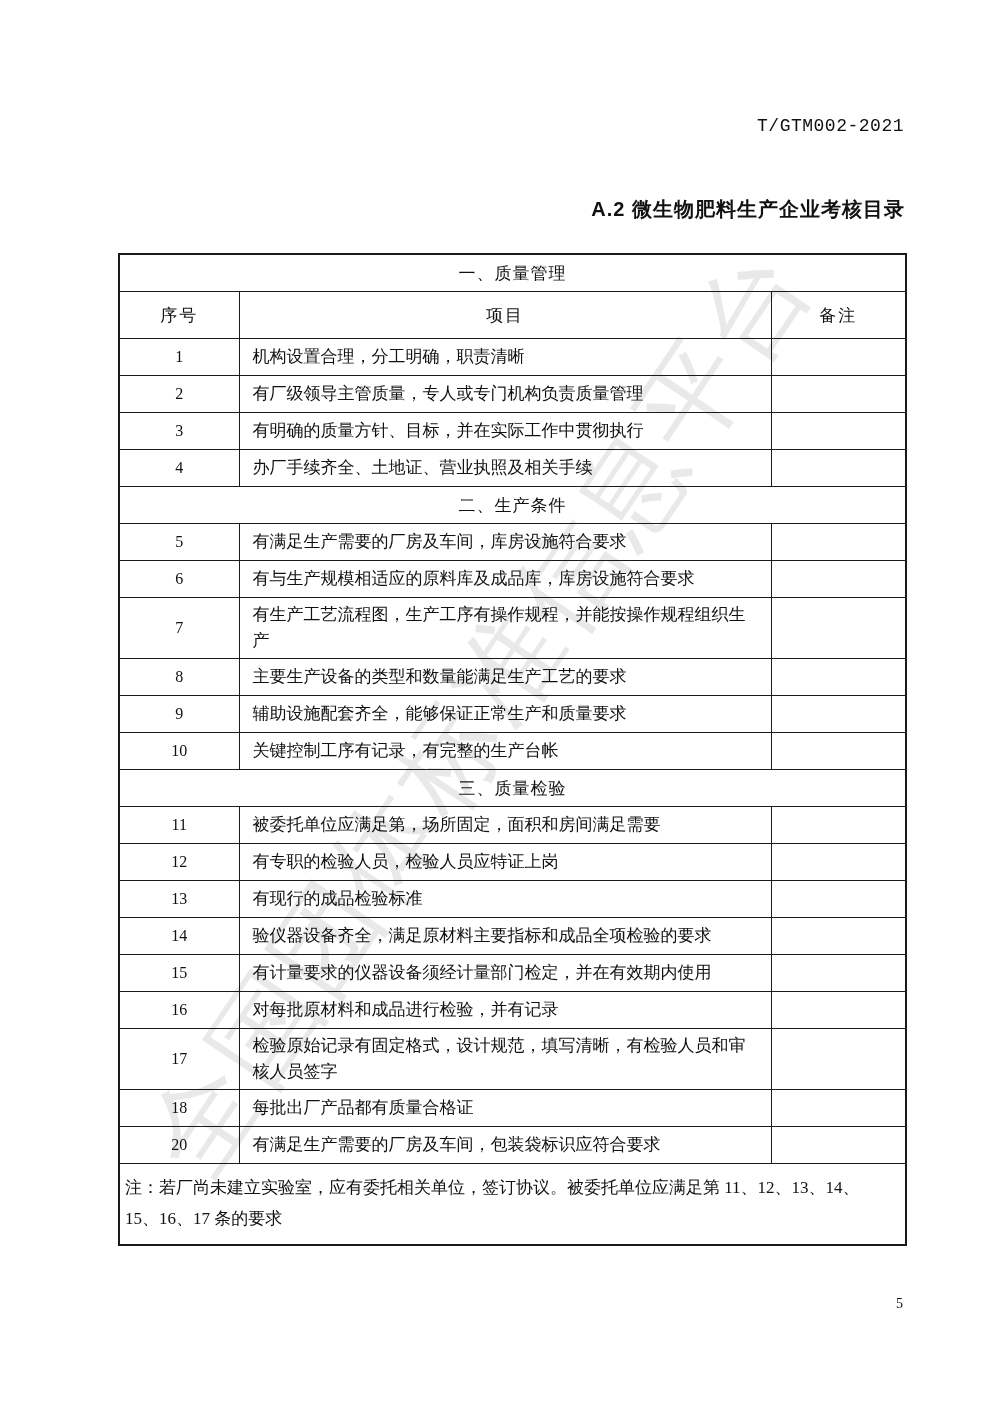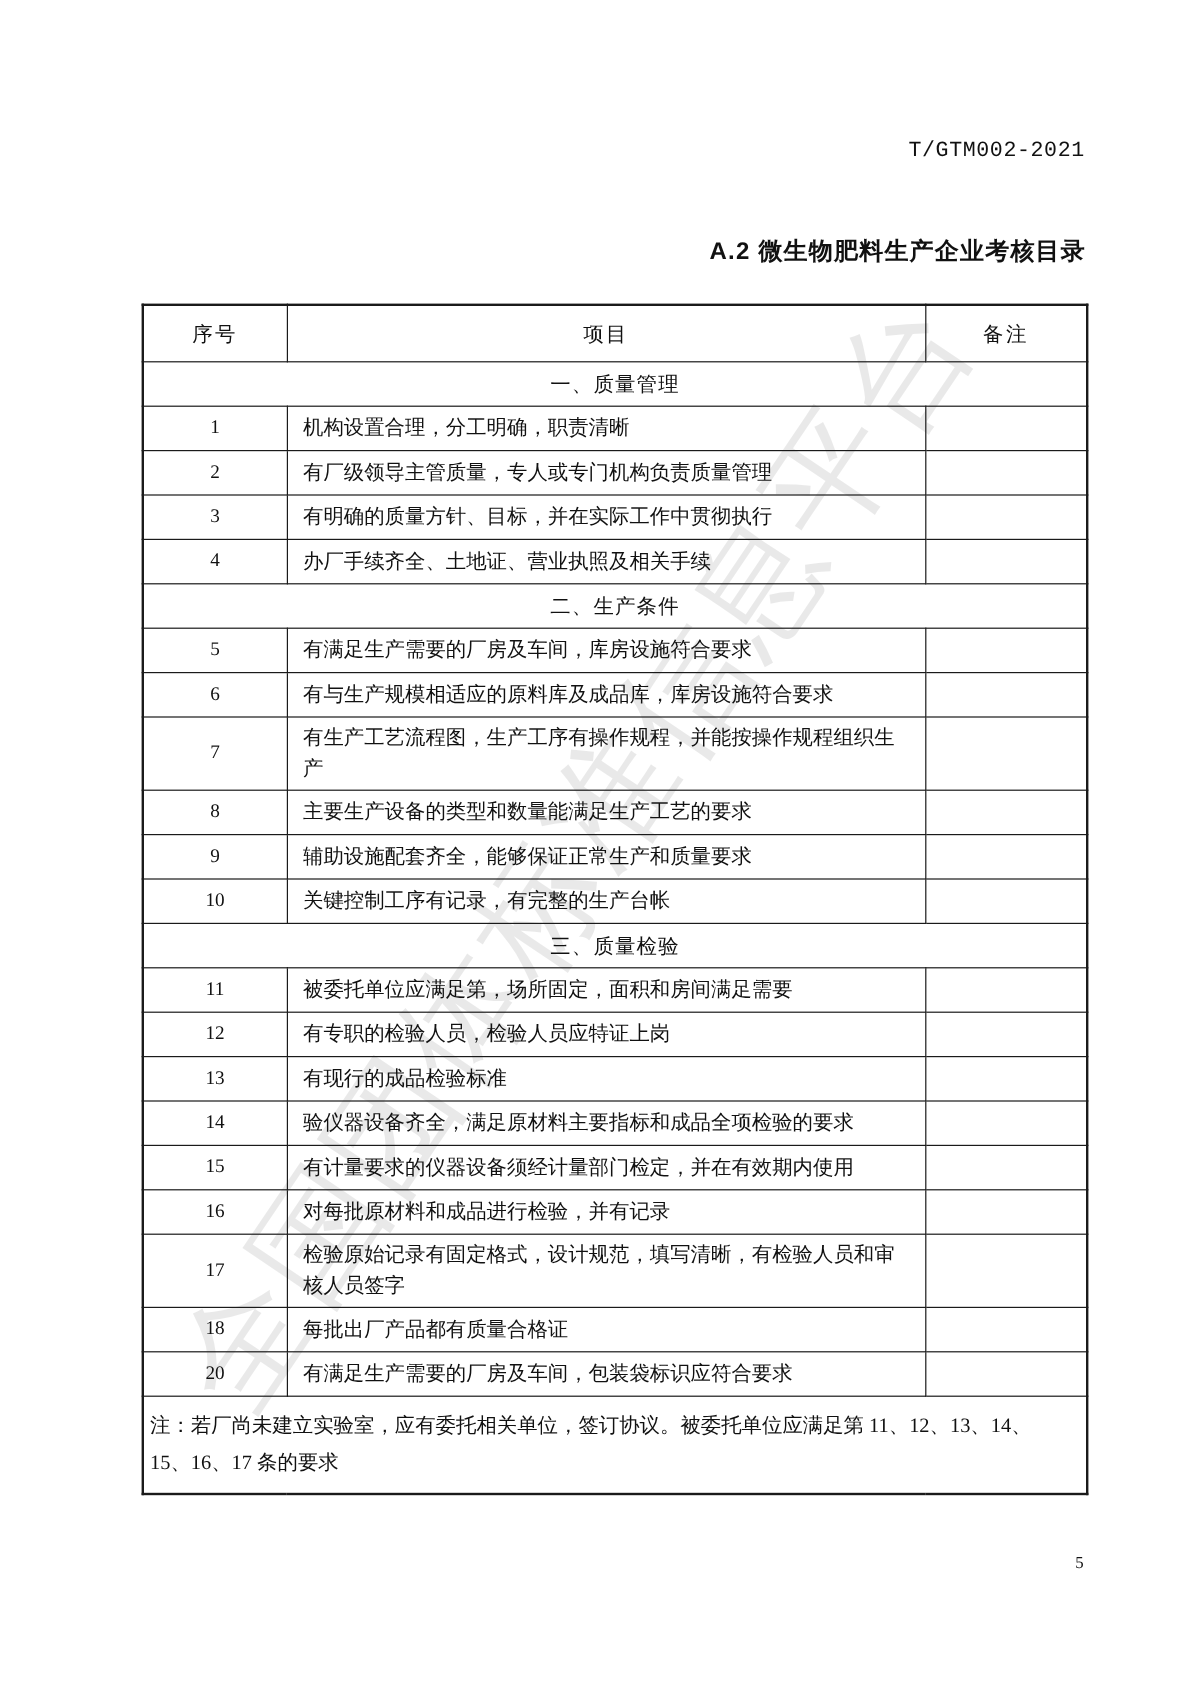--- a/index.html
+++ b/index.html
@@ -83,28 +83,28 @@
 <div class="page-title">A.2 微生物肥料生产企业考核目录</div>
 
 <table class="assessment-table">
   <colgroup>
     <col style="width:120px">
     <col style="width:532px">
     <col style="width:135px">
   </colgroup>
   <tbody>
     <tr>
+      <td class="sec" colspan="3">一、质量管理</td>
+    </tr>
+
+    <tr>
       <td class="hdr">序号</td>
       <td class="hdr">项目</td>
       <td class="hdr">备注</td>
     </tr>
-
-    <tr>
-      <td class="sec" colspan="3">一、质量管理</td>
-    </tr>
     <tr>
       <td class="no">1</td>
       <td class="item">机构设置合理，分工明确，职责清晰</td>
       <td class="remark"></td>
     </tr>
     <tr>
       <td class="no">2</td>
       <td class="item">有厂级领导主管质量，专人或专门机构负责质量管理</td>
       <td class="remark"></td>
     </tr>

